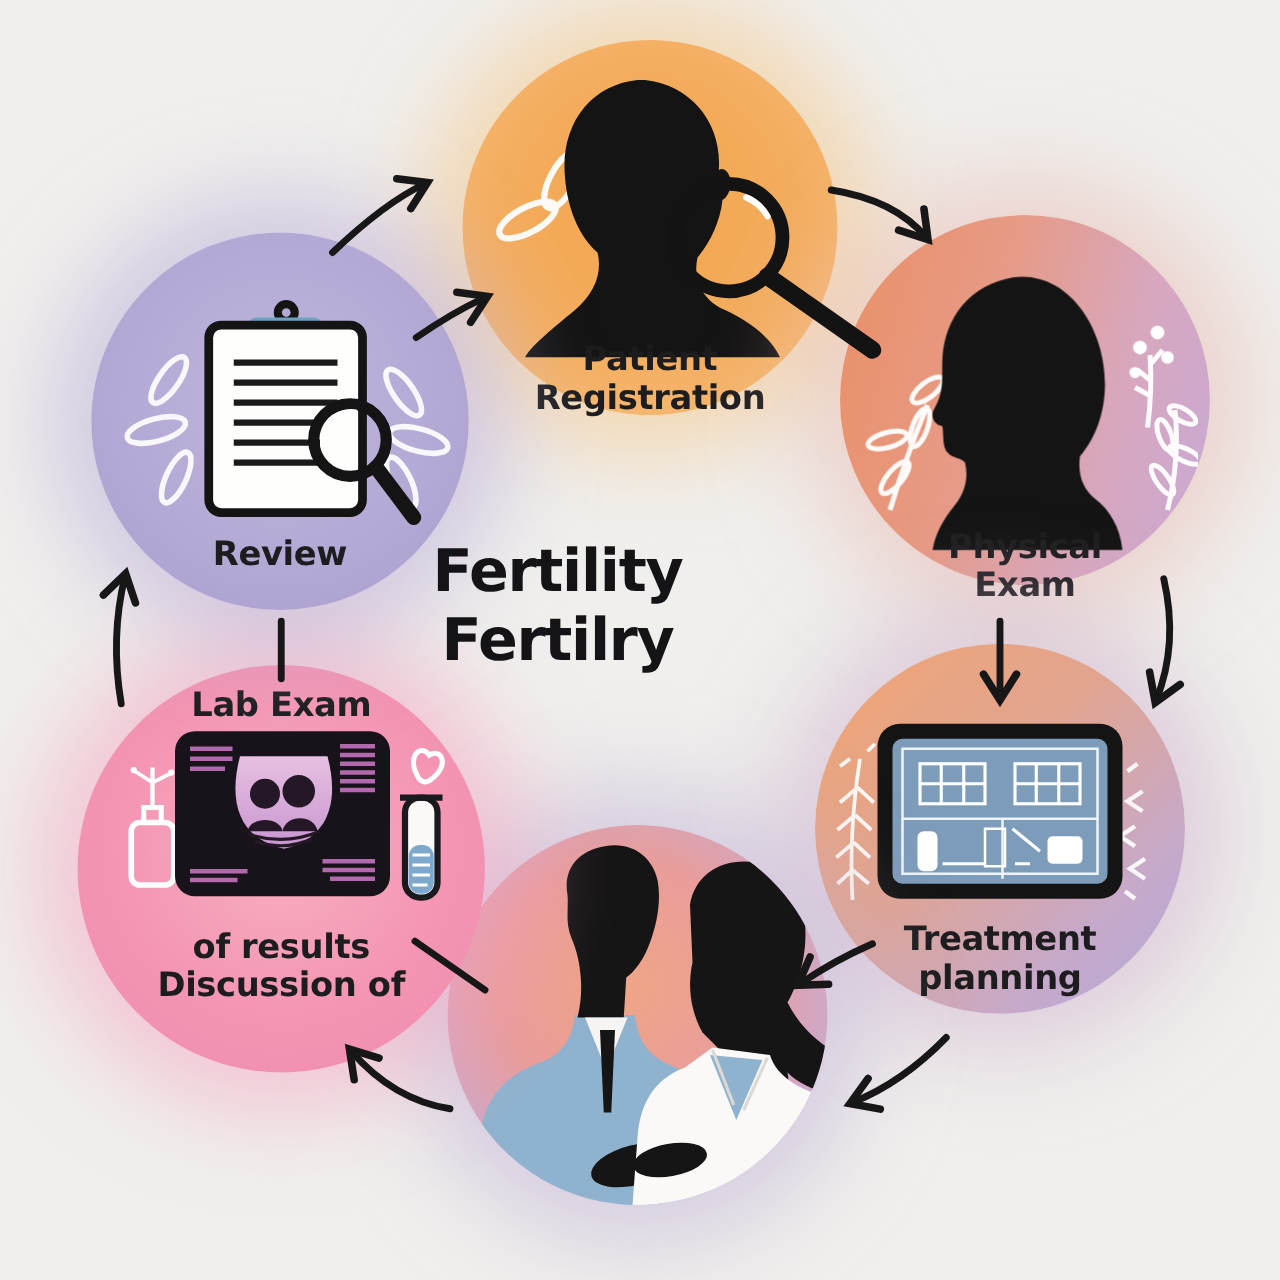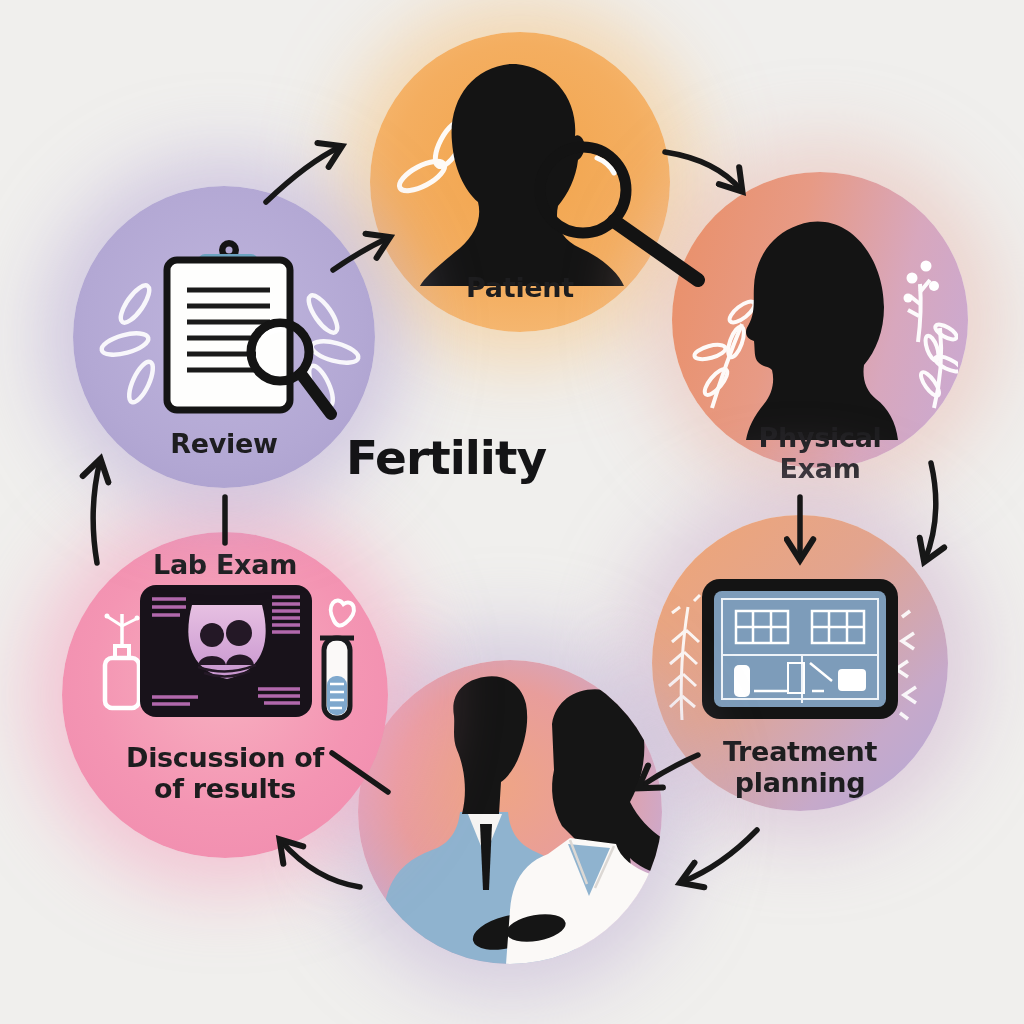--- a/index.html
+++ b/index.html
@@ -39,20 +39,21 @@
   <div class="circle c-patient">
     <svg class="icon-svg" style="left:22px;top:24px" width="260" height="230" viewBox="0 0 260 230">
       <g stroke="#ffffff" stroke-width="5" fill="none" opacity=".95">
         <ellipse cx="30" cy="120" rx="25" ry="10" transform="rotate(-28 30 120)"></ellipse>
         <ellipse cx="58" cy="88" rx="25" ry="10" transform="rotate(-62 58 88)"></ellipse>
       </g>
       <path fill="#141414" d="M118,8 C80,12 56,44 60,86 C62,112 72,134 86,146 C90,162 84,178 68,192 C46,210 32,222 28,230 L232,230 C226,216 210,202 188,192 C170,184 162,168 166,150 C176,138 184,122 186,104 C190,102 194,94 192,86 C190,80 186,78 183,80 C186,44 162,12 124,8 Z"></path>
     </svg>
     <div class="lbl" style="top:240px">
       <div>Patient</div>
+      <div>Registration</div>
     </div>
   </div>
 
   <div class="circle c-physical">
     <svg class="icon-svg" style="left:10px;top:40px" width="276" height="230" viewBox="0 0 276 230">
       <g stroke="#ffffff" stroke-width="4" fill="none" opacity=".95">
         <path d="M30,196 Q44,150 60,112"></path>
         <ellipse cx="34" cy="170" rx="16" ry="6" transform="rotate(-50 34 170)"></ellipse>
         <ellipse cx="28" cy="140" rx="16" ry="6" transform="rotate(-15 28 140)"></ellipse>
         <ellipse cx="54" cy="130" rx="16" ry="6" transform="rotate(-70 54 130)"></ellipse>
@@ -175,22 +176,22 @@
           <circle cx="99" cy="48" r="13"></circle>
           <path d="M86,80 C88,66 112,66 114,80 Z"></path>
         </g>
         <path d="M58,82 Q87,92 116,80 M64,88 Q87,96 110,86" stroke="#241826" stroke-width="2.5" fill="none"></path>
       </g>
     </svg>
     <div class="lbl" style="top:17px">
       <div>Lab Exam</div>
     </div>
     <div class="lbl" style="top:210px">
+      <div>of results</div>
       <div>Discussion of</div>
-      <div>of results</div>
     </div>
   </div>
 
   <div class="circle c-medical">
     <svg class="icon-svg" style="left:0;top:0" width="302" height="302" viewBox="0 0 302 302">
       <g stroke="rgba(255,255,255,.9)" stroke-width="4.5" fill="none">
         <ellipse cx="62" cy="118" rx="22" ry="8" transform="rotate(-55 62 118)"></ellipse>
         <ellipse cx="52" cy="158" rx="24" ry="9" transform="rotate(-15 52 158)"></ellipse>
         <ellipse cx="68" cy="196" rx="22" ry="8" transform="rotate(-65 68 196)"></ellipse>
         <ellipse cx="250" cy="128" rx="22" ry="8" transform="rotate(55 250 128)"></ellipse>
@@ -212,20 +213,21 @@
         </g>
       </g>
     </svg>
     <div class="lbl" style="top:242px">
       <div>Review</div>
     </div>
   </div>
 
   <div class="title">
     <div>Fertility</div>
+    <div>Fertilry</div>
   </div>
 
   <svg class="overlay" width="1024" height="1024" viewBox="0 0 1024 1024">
     <defs>
       <marker id="ah" markerWidth="6" markerHeight="6" refX="4.2" refY="3" orient="auto" markerUnits="strokeWidth">
         <path d="M0.8,0.6 L4.6,3 L0.8,5.4" fill="none" stroke="#171717" stroke-width="1.1" stroke-linecap="round"></path>
       </marker>
     </defs>
     <g stroke="#171717" stroke-width="5.5" fill="none" stroke-linecap="round">
       <path d="M266,202 Q308,162 340,147" marker-end="url(#ah)"></path>

